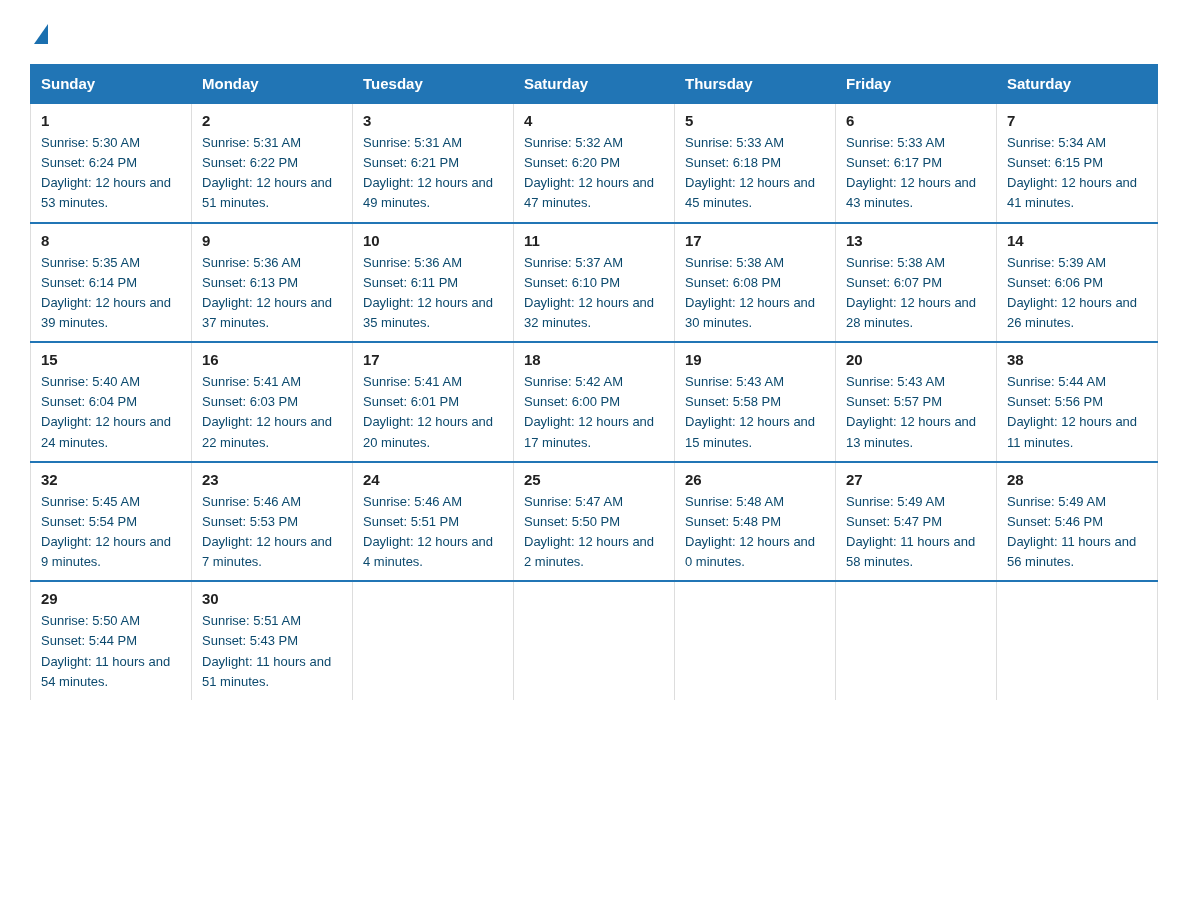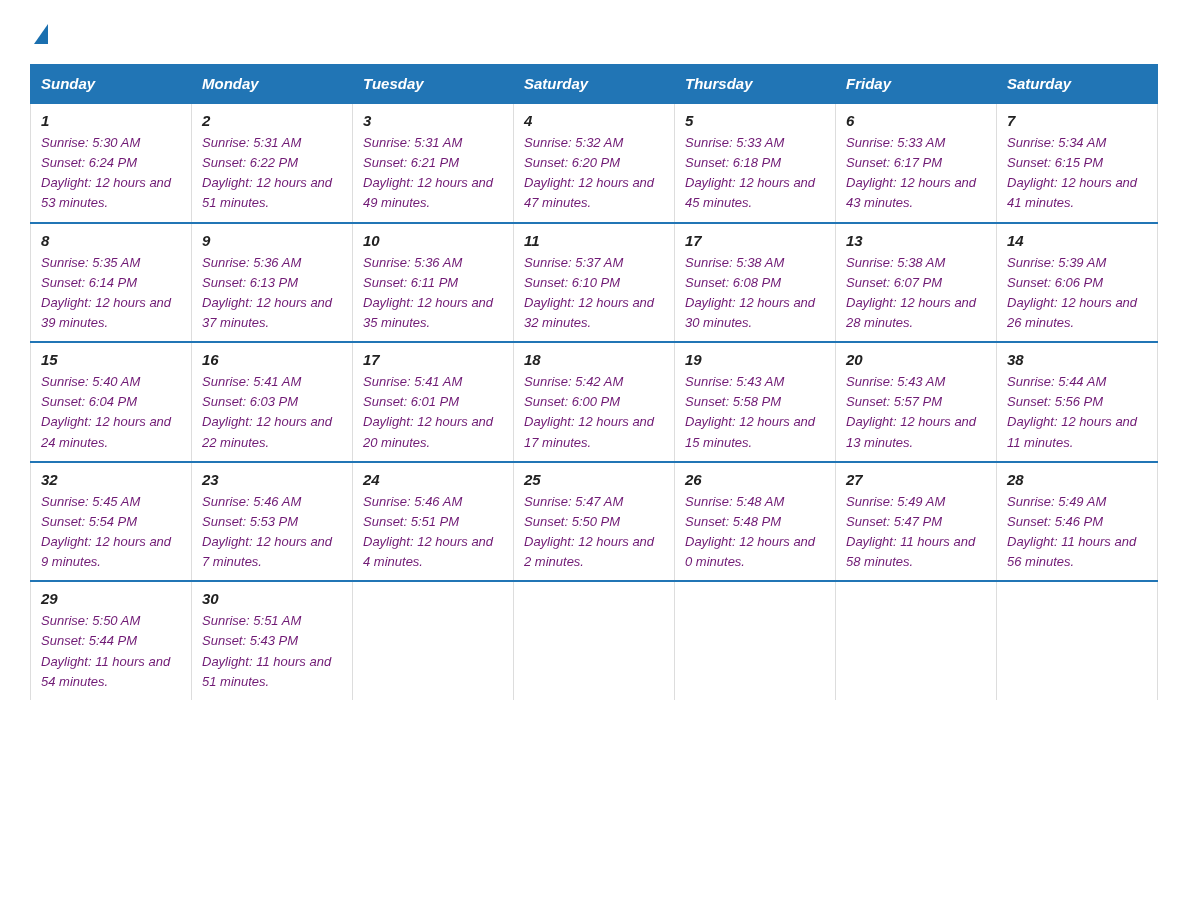--- a/index.html
+++ b/index.html
@@ -57,21 +57,20 @@
     }
     .location-title {
       font-size: 24px;
       color: #444;
       margin-top: 4px;
     }
     table {
       width: 100%;
       border-collapse: collapse;
       font-size: 13.5px;
-      font-style: italic;
     }
     thead th {
       background-color: #2175b5;
       color: #ffffff;
       text-align: left;
       padding: 10px 10px;
       font-size: 15px;
       font-weight: bold;
       border: 1px solid #2175b5;
     }
@@ -90,21 +89,21 @@
       border-right: 1px solid #dddddd;
     }
     .day-num {
       font-size: 15px;
       font-weight: bold;
       display: block;
       margin-bottom: 4px;
     }
     .day-info {
       font-size: 13px;
-      color: #701a75;
+      color: #0c4a6e;
       line-height: 1.55;
     }
     .empty-cell {
       background: #fff;
     }
   </style>
 </head>
 <body>
 
 <div class="header-area">

